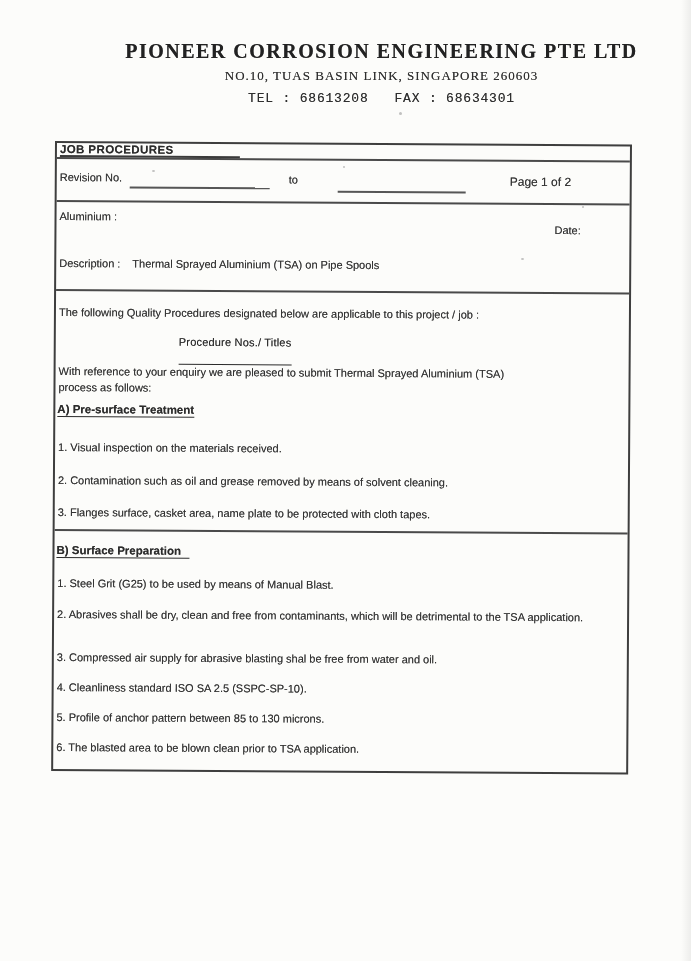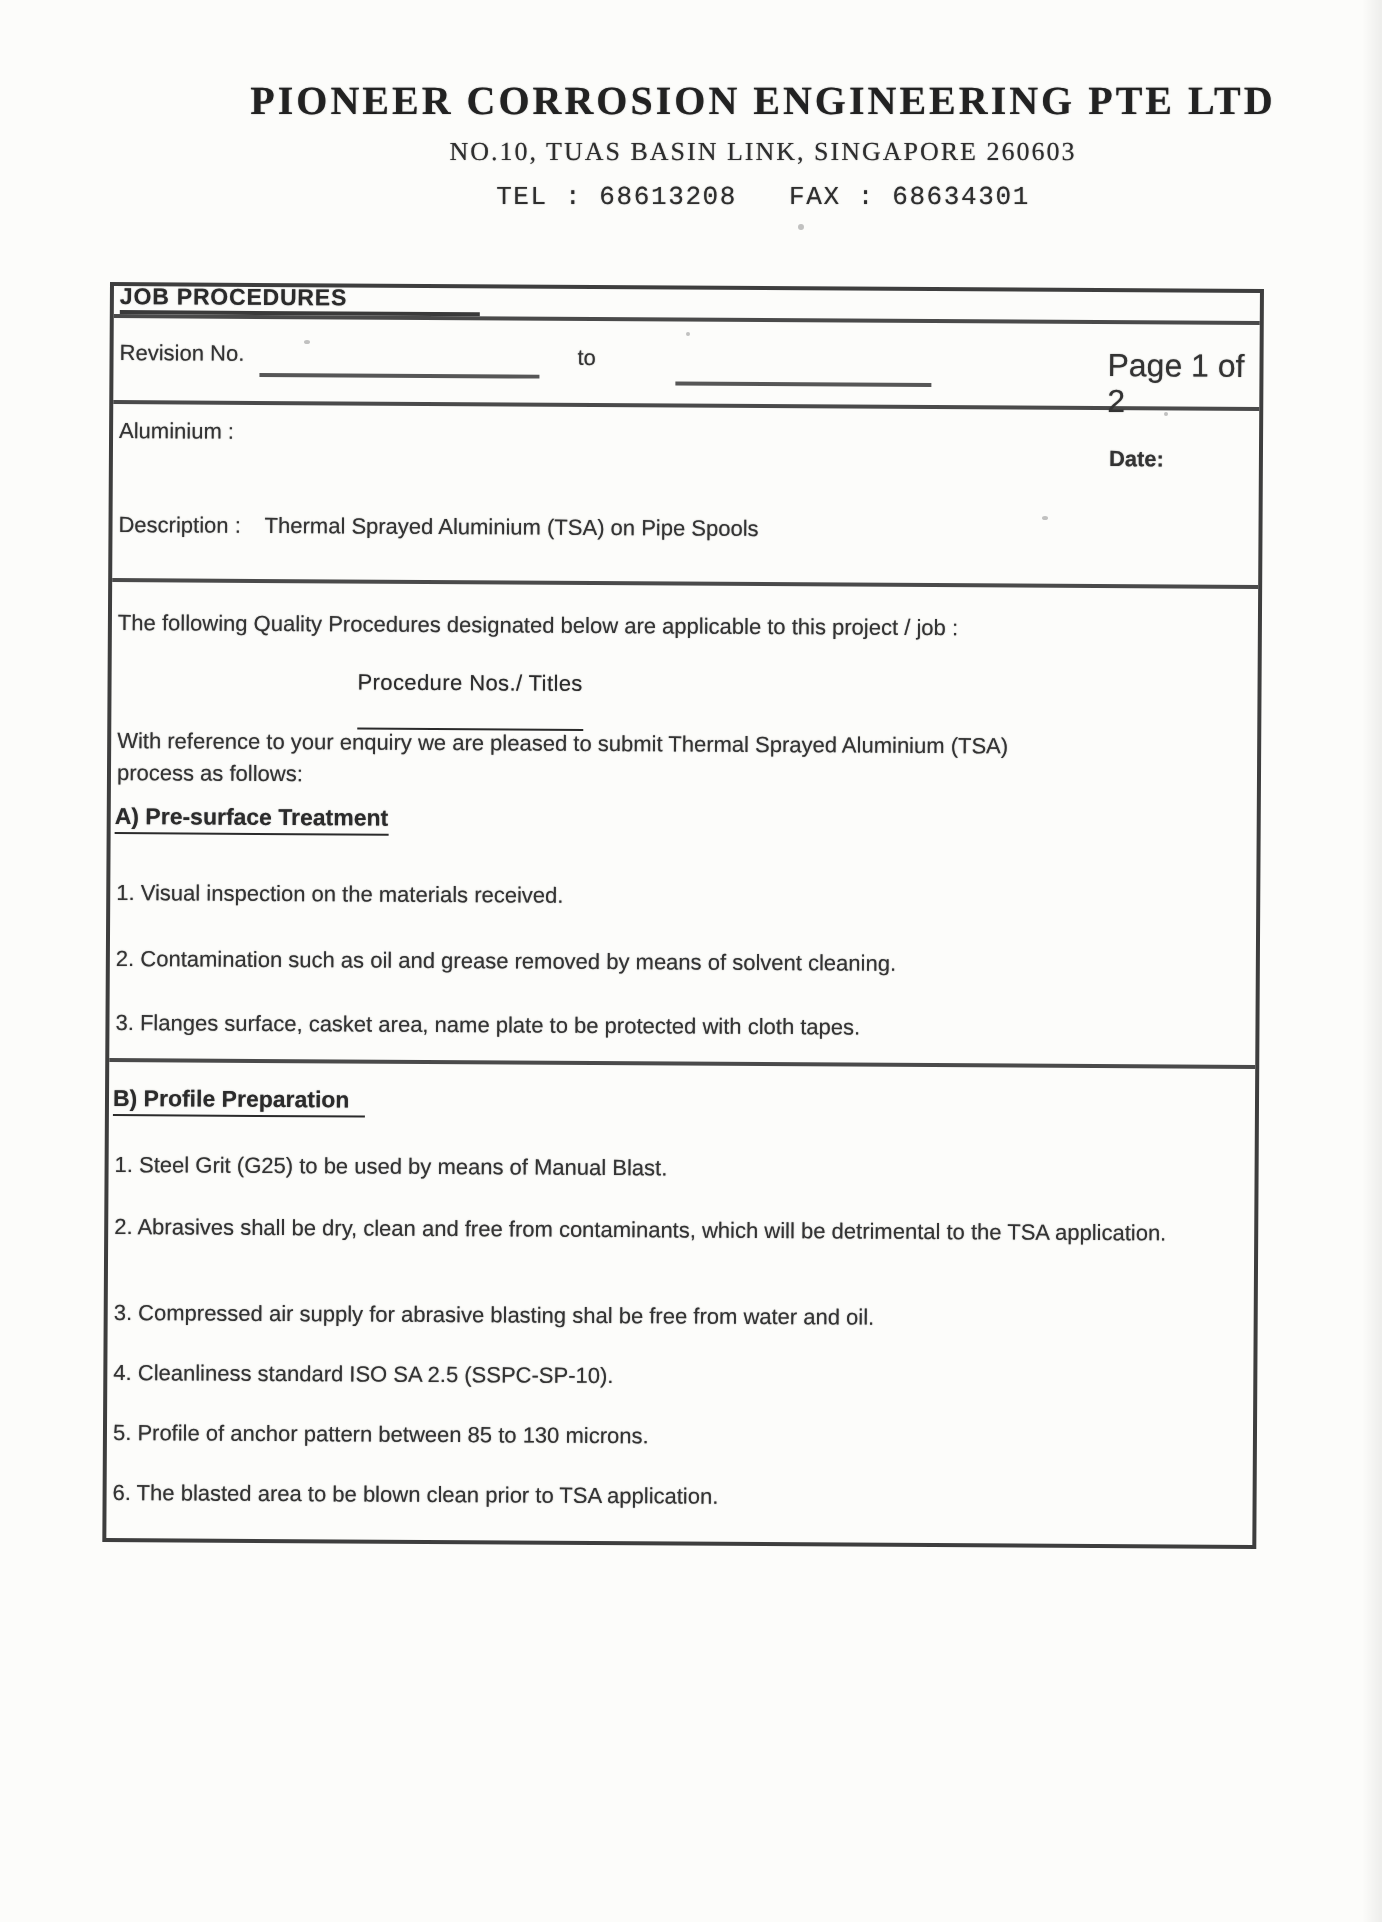--- a/index.html
+++ b/index.html
@@ -87,45 +87,45 @@
 
   <div class="row row-title">
     <span class="jp-title soft">JOB PROCEDURES</span>
   </div>
 
   <div class="row row-revision">
     <span class="lbl soft" style="left:3px;top:12px;">Revision No.</span>
     <span class="blank-line" style="left:73px;top:26px;width:140px;"></span>
     <span class="lbl soft" style="left:216px;top:13px;margin-left:16px;">to</span>
     <span class="blank-line" style="left:281px;top:29px;width:128px;"></span>
-    <span class="lbl soft" style="left:453px;top:13px;font-size:16px;margin-left:44px;">Page 1 of 2</span>
+    <span class="lbl soft" style="left:453px;top:13px;font-size:12px;">Page 1 of 2</span>
   </div>
 
   <div class="row row-customer">
     <span class="lbl soft" style="left:3px;top:8px;">Aluminium :</span>
-    <span class="lbl soft" style="left:498px;top:19px;font-weight:bold;">Date:</span>
+    <span class="lbl soft" style="left:498px;top:19px;">Date:</span>
     <span class="lbl soft" style="left:3px;top:55px;">
       <span>Description :</span>
       <span style="display:inline-block;width:6px;"></span>
       <span>Thermal Sprayed Aluminium (TSA) on Pipe Spools</span>
     </span>
   </div>
 
   <div class="row row-section-a">
     <p class="para soft" style="left:3px;top:13px;">The following Quality Procedures designated below are applicable to this project / job :</p>
     <p class="proc-head soft" style="left:123px;top:44px;">Procedure Nos./ Titles</p>
     <p class="para soft" style="left:3px;top:72px;width:478px;">With reference to your enquiry we are pleased to submit Thermal Sprayed Aluminium (TSA) process as follows:</p>
     <p class="sec-head soft" style="left:2px;top:112px;">A) Pre-surface Treatment</p>
     <p class="para soft" style="left:3px;top:148px;">1. Visual inspection on the materials received.</p>
     <p class="para soft" style="left:3px;top:181px;">2. Contamination such as oil and grease removed by means of solvent cleaning.</p>
     <p class="para soft" style="left:3px;top:213px;">3. Flanges surface, casket area, name plate to be protected with cloth tapes.</p>
   </div>
 
   <div class="row row-section-b">
-    <p class="sec-head soft" style="left:2px;top:13px;padding-right:8px;">B) Profile Preparation</p>
+    <p class="sec-head soft" style="left:2px;top:13px;padding-right:8px;">B) Surface Preparation</p>
     <p class="para soft" style="left:3px;top:44px;">1. Steel Grit (G25) to be used by means of Manual Blast.</p>
     <p class="para soft hang" style="left:3px;top:75px;width:528px;">2. Abrasives shall be dry, clean and free from contaminants, which will be detrimental to the TSA application.</p>
     <p class="para soft" style="left:3px;top:118px;">3. Compressed air supply for abrasive blasting shal be free from water and oil.</p>
     <p class="para soft" style="left:3px;top:148px;">4. Cleanliness standard ISO SA 2.5 (SSPC-SP-10).</p>
     <p class="para soft" style="left:3px;top:178px;">5. Profile of anchor pattern between 85 to 130 microns.</p>
     <p class="para soft" style="left:3px;top:208px;">6. The blasted area to be blown clean prior to TSA application.</p>
   </div>
 
 </div>
 

